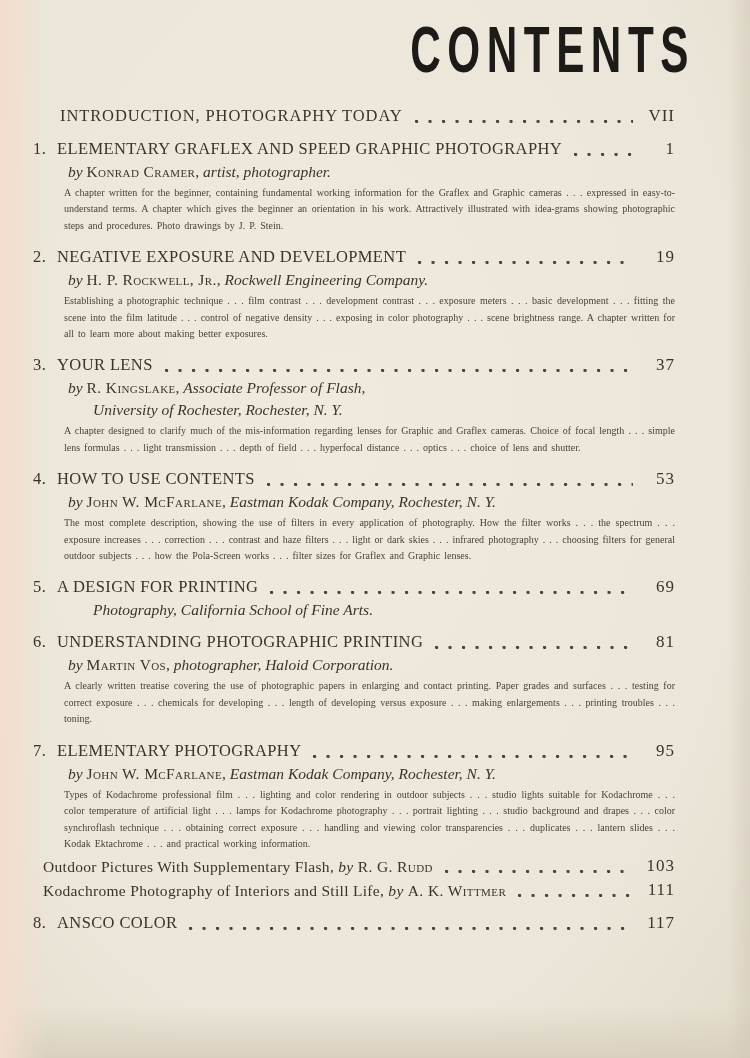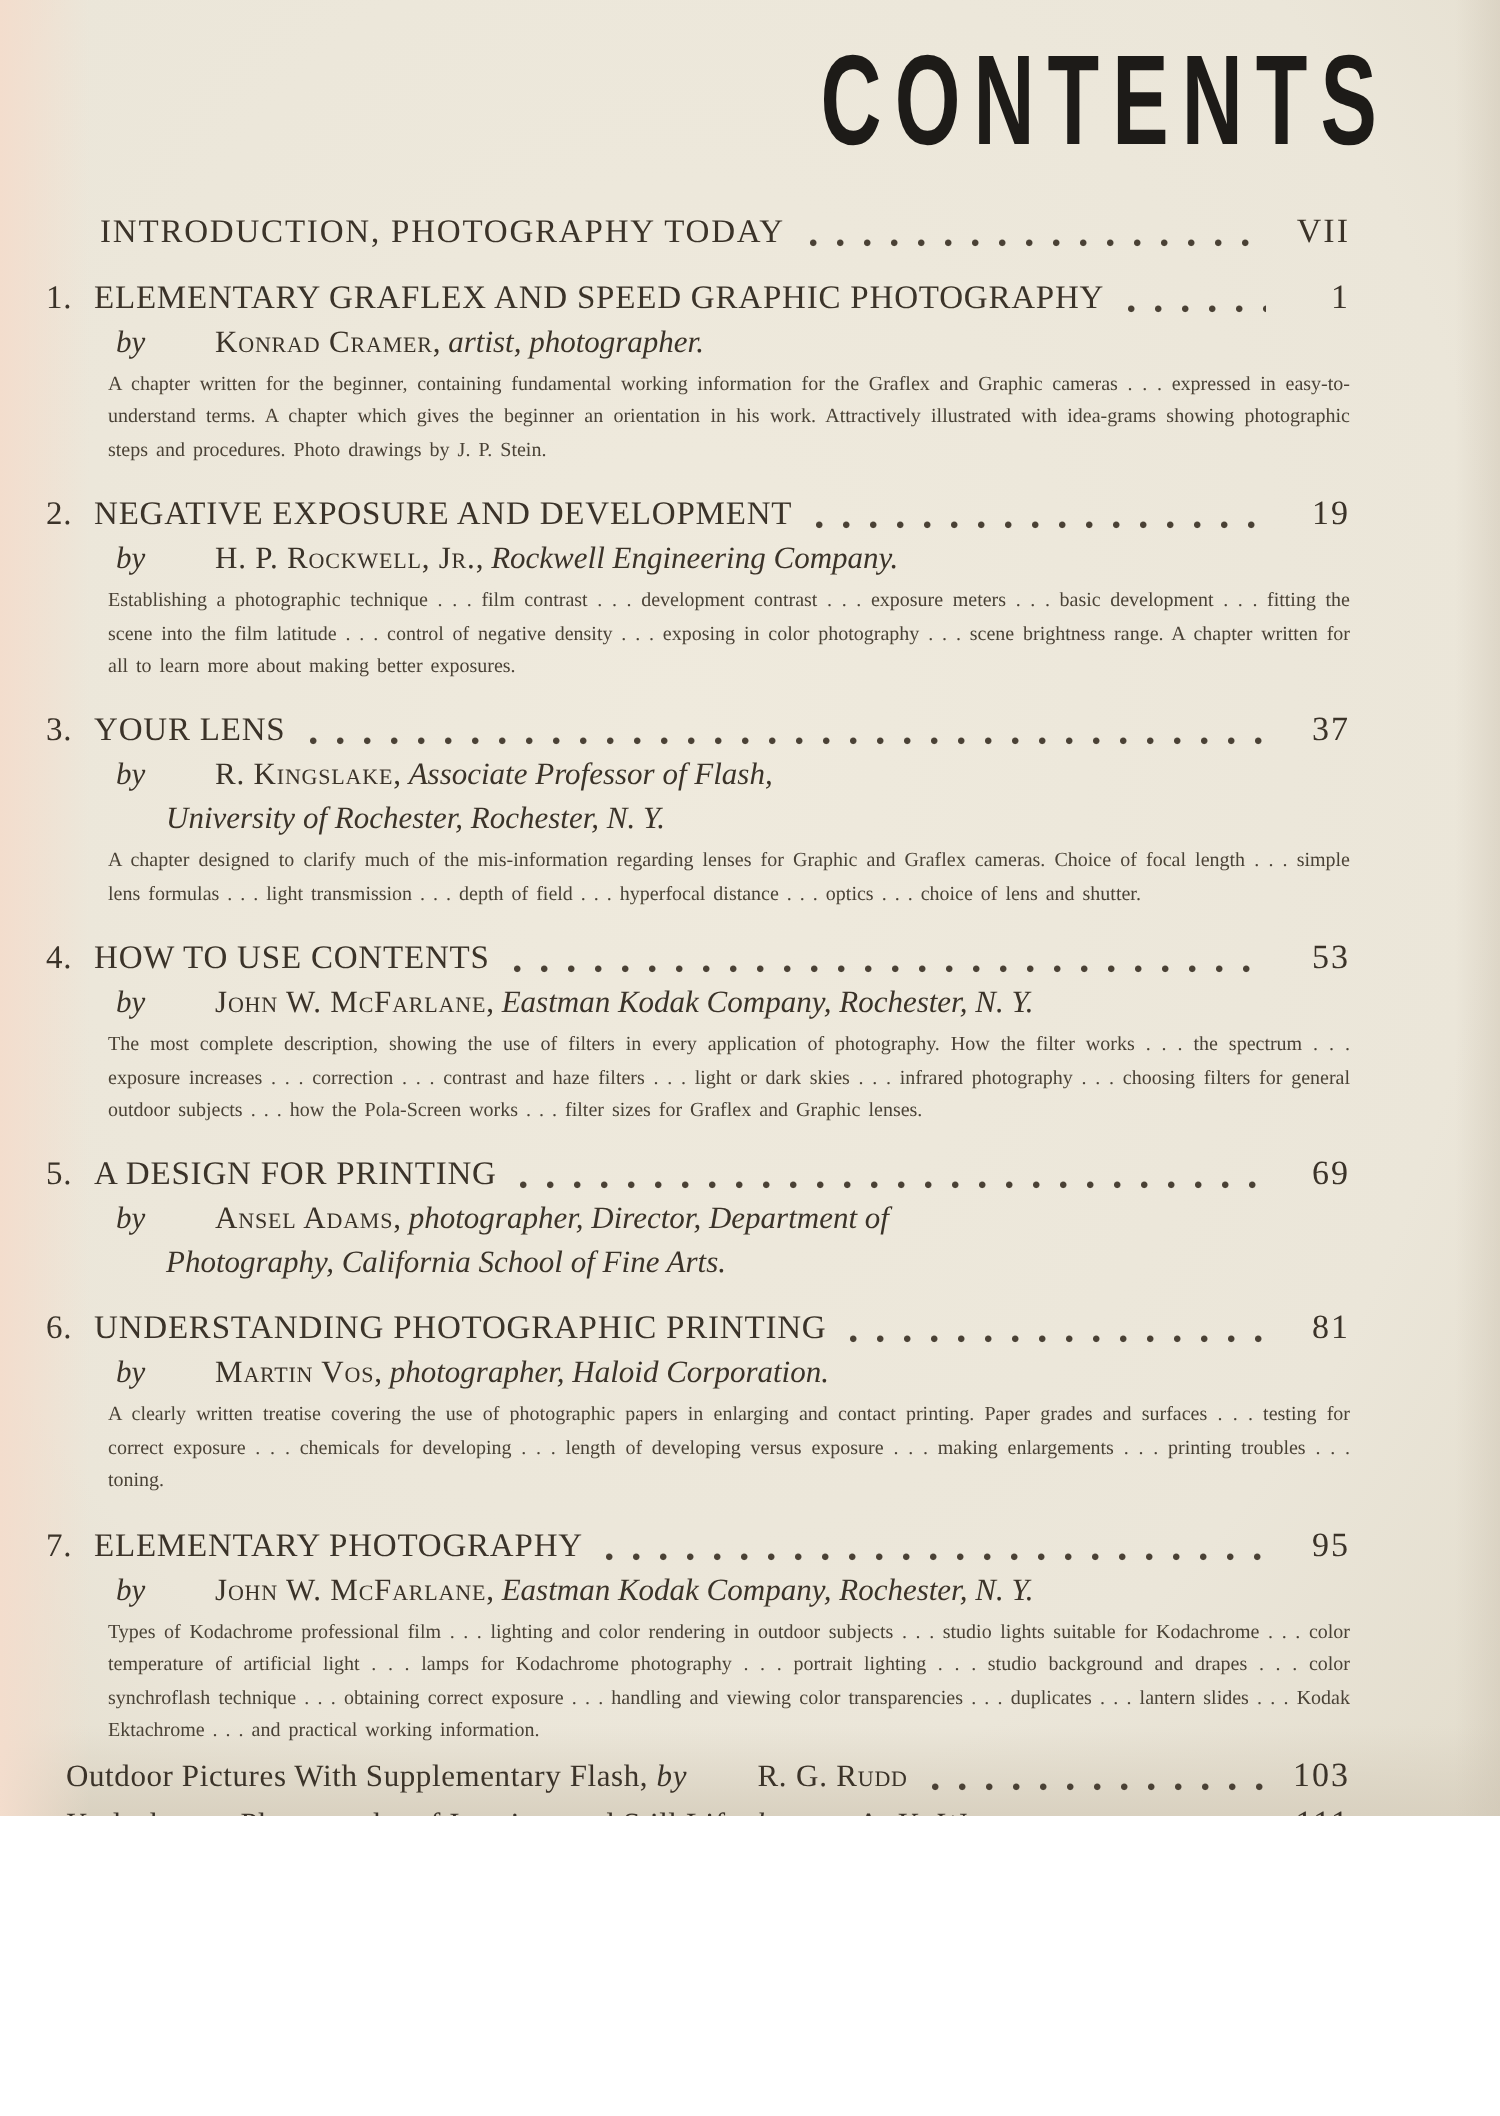--- a/index.html
+++ b/index.html
@@ -7,23 +7,23 @@
     --paper-edge-left:#f3ddcd;
     --paper-edge-bottom:#d9d1c0;
     --ink:#473e32;
     --heading-ink:#3b3329;
     --title-ink:#1d1b18;
   }
   html,body{margin:0;padding:0;}
   body{width:750px;height:1058px;overflow:hidden;}
   .page{
     position:relative;
-    width:750px;height:908px;
+    width:750px;height:1058px;
     box-sizing:border-box;
-    padding:24px 75px 8px 23px;
+    padding:24px 75px 8px 33px;
     background:
       linear-gradient(90deg, var(--paper-edge-left) 0%, rgba(243,221,205,0) 6%),
       linear-gradient(270deg, rgba(205,195,178,.45) 0%, rgba(205,195,178,0) 3%),
       linear-gradient(0deg, var(--paper-edge-bottom) 0%, rgba(217,209,192,0) 5%),
       radial-gradient(ellipse at 45% 40%, #efeadd 0%, var(--paper) 70%, #e2dccc 100%);
     font-family:"Liberation Serif", serif;
     color:var(--ink);
     overflow:hidden;
   }
   .contents-title{
@@ -73,21 +73,21 @@
   .entry-num{flex:0 0 24px;}
   .entry-title{white-space:nowrap;}
   .author-line{
     margin:3px 0 0 35px;
     font-size:15.5px;
     line-height:19px;
     color:var(--heading-ink);
   }
   .author-line.cont{margin-left:60px;}
   .seg-it{font-style:italic;}
-  .seg-sc{font-variant:small-caps;letter-spacing:.4px;margin-left:31px;}
+  .seg-sc{font-variant:small-caps;letter-spacing:.4px;}
   .desc{
     margin:4px 0 0 31px;
     font-size:10px;
     line-height:16.4px;
     text-align:justify;
     word-spacing:1.5px;
     color:#4a4236;
   }
   .sub-row{
     margin:4px 0 0 10px;
@@ -168,21 +168,20 @@
   </section>
 
   <section class="entry">
     <div class="row entry-head">
       <span class="entry-num">5.</span>
       <span class="entry-title">A DESIGN FOR PRINTING</span>
       <span class="leader"></span>
       <span class="pagenum">69</span>
     </div>
     <div>
-          <div class="author-line"><span class="seg-it">by </span><span class="seg-sc">Ansel Adams</span><span>, </span><span class="seg-it">photographer, Director, Department of</span></div>
           <div class="author-line cont"><span class="seg-it">Photography, California School of Fine Arts.</span></div>
         </div>
     <div></div>
   </section>
 
   <section class="entry">
     <div class="row entry-head">
       <span class="entry-num">6.</span>
       <span class="entry-title">UNDERSTANDING PHOTOGRAPHIC PRINTING</span>
       <span class="leader"></span>

